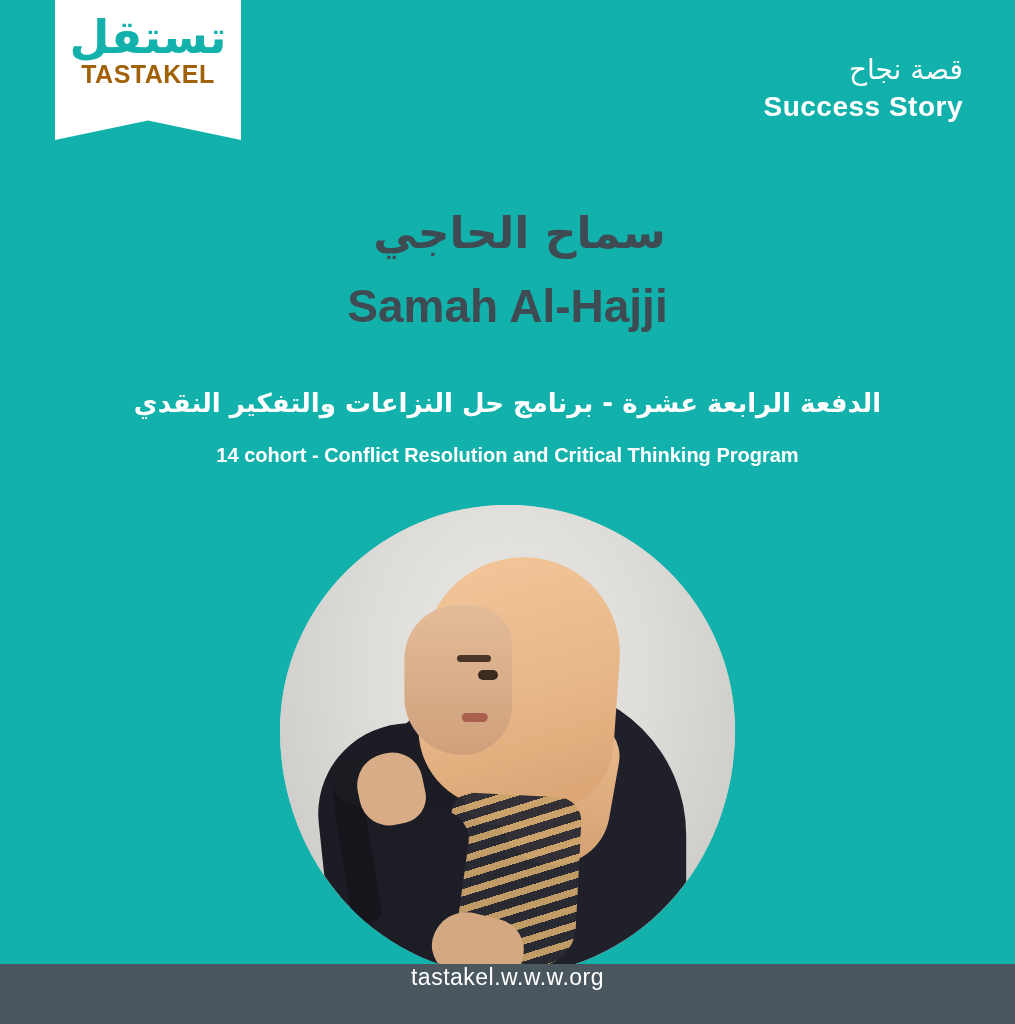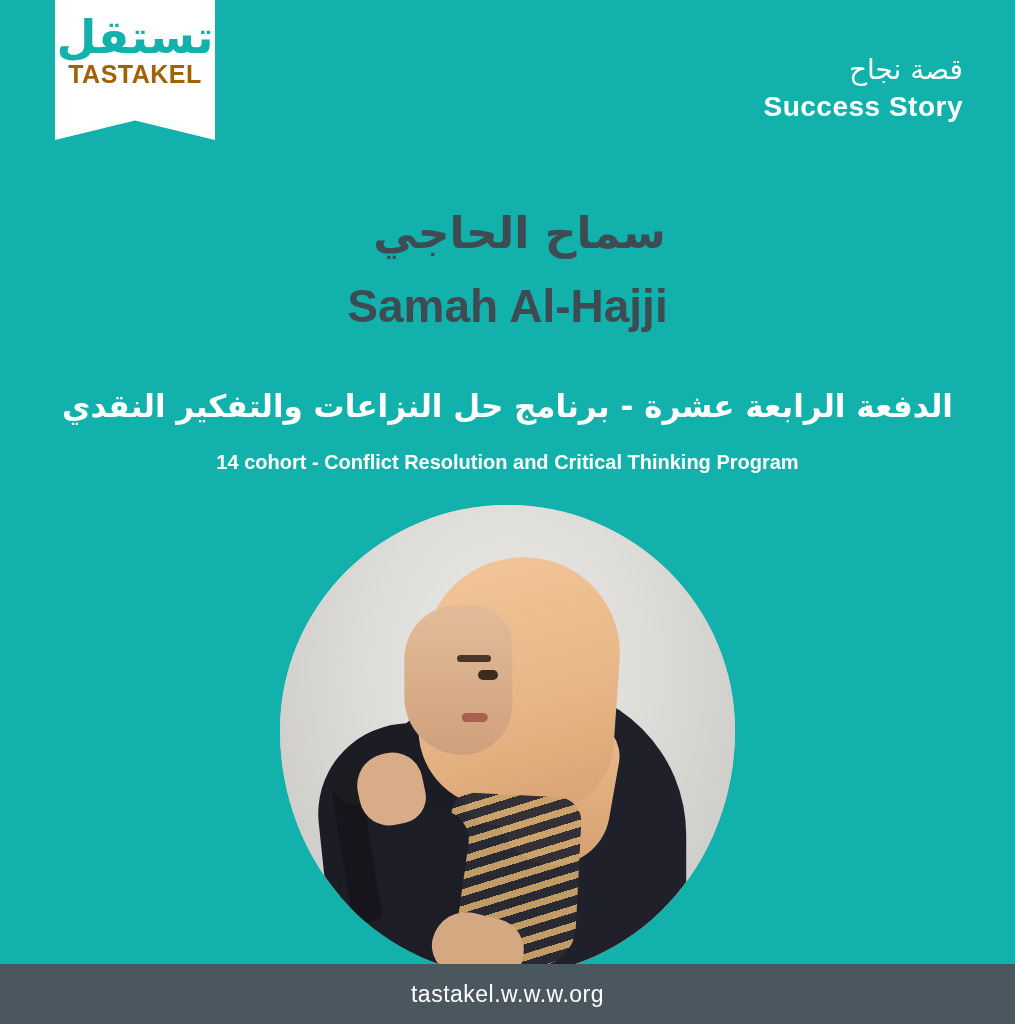--- a/index.html
+++ b/index.html
@@ -20,21 +20,21 @@
     height: 1024px;
     background: #13b1ab;
     overflow: hidden;
   }
 
   
   .logo-badge {
     position: absolute;
     top: 0;
     left: 55px;
-    width: 160px;
+    width: 186px;
     height: 140px;
     background: #ffffff;
     clip-path: polygon(0 0, 100% 0, 100% 100%, 50% 86%, 0 100%);
     display: flex;
     flex-direction: column;
     align-items: center;
     justify-content: flex-start;
     padding-top: 14px;
     box-sizing: border-box;
   }
@@ -108,21 +108,21 @@
   
   .program-block {
     position: absolute;
     top: 385px;
     left: 0;
     width: 100%;
     text-align: center;
     color: #ffffff;
   }
   .program-ar {
-    font-size: 31px;
+    font-size: 26px;
     font-weight: bold;
     direction: rtl;
     line-height: 1.4;
     font-family: "DejaVu Sans", sans-serif;
   }
   .program-en {
     font-size: 20px;
     font-weight: bold;
     line-height: 1.4;
     margin-top: 20px;
@@ -299,21 +299,20 @@
 
   
   .footer {
     position: absolute;
     left: 0;
     bottom: 0;
     width: 100%;
     height: 60px;
     background: #4b575e;
     display: flex;
-    align-items: center;
     justify-content: center;
   }
   .footer-url {
     color: #ffffff;
     font-size: 23px;
     letter-spacing: 0.5px;
   }
 </style>
 </head>
 <body>

